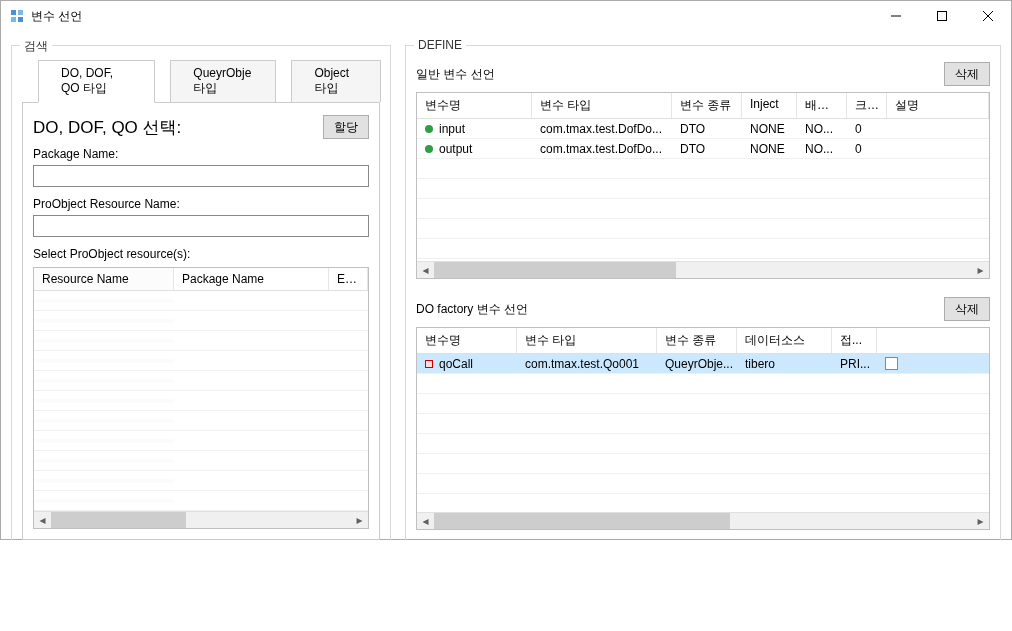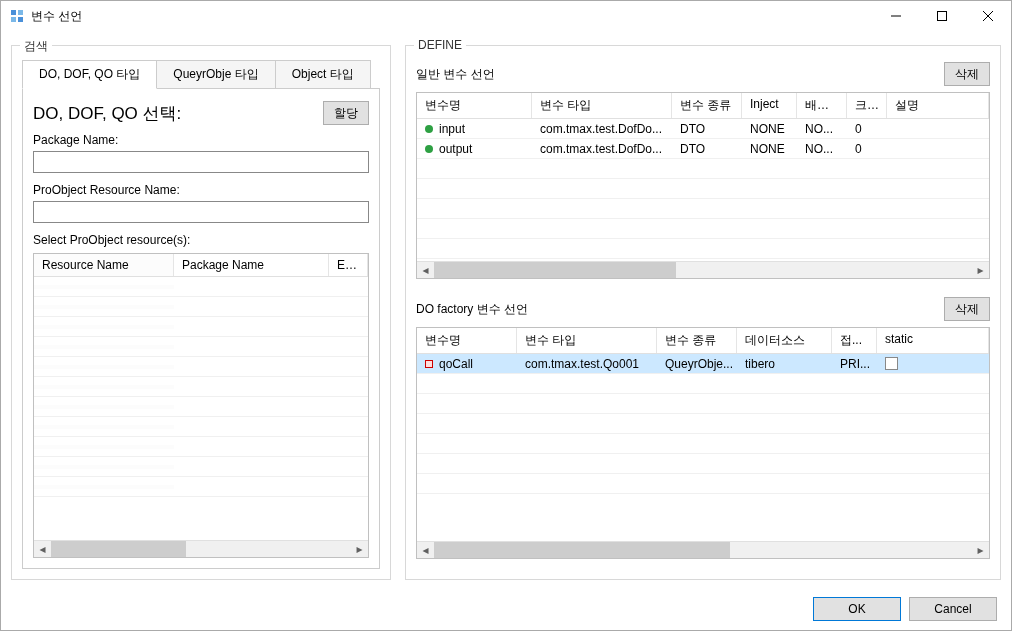--- a/index.html
+++ b/index.html
@@ -1,35 +1,35 @@
 <!DOCTYPE html>
 <html><head>
   <meta charset="utf-8">
   <style>
     * { box-sizing: border-box; margin: 0; padding: 0; }
     body { font-family: "Malgun Gothic", "Segoe UI", sans-serif; font-size: 12px; background: #fff; color: #000; }
     
-    .window { width: 1012px; height: 631px; border: 1px solid #aaa; background: #fff; display: flex; flex-direction: column; }
+    .window { width: 1012px; height: 540px; border: 1px solid #aaa; background: #fff; display: flex; flex-direction: column; }
     
     .titlebar { height: 30px; display: flex; align-items: center; padding: 0 0 0 8px; }
     .titlebar-icon { width: 16px; height: 16px; margin-right: 6px; display: inline-flex; }
     .titlebar-text { flex: 1; font-size: 12px; }
     .titlebar-controls { display: flex; }
     .titlebar-btn { width: 46px; height: 30px; display: flex; align-items: center; justify-content: center; cursor: pointer; }
     
     .content { flex: 1; display: flex; padding: 8px 10px; gap: 14px; }
     
     .panel-left { width: 380px; display: flex; flex-direction: column; }
     .panel-right { flex: 1; display: flex; flex-direction: column; }
     
     .group { border: 1px solid #d8d8d8; padding: 8px 10px 10px; position: relative; margin-top: 6px; flex: 1; display: flex; flex-direction: column; }
     .group-title { position: absolute; top: -8px; left: 8px; background: #fff; padding: 0 4px; font-size: 12px; color: #333; }
     
     .tabs { display: flex; border-bottom: 1px solid #ccc; margin-top: 6px; }
-    .tab { padding: 5px 16px; border: 1px solid #ccc; border-bottom: none; margin-right: -1px; background: #f5f5f5; cursor: pointer; font-size: 12px; position: relative; }
+    .tab { padding: 5px 22px; border: 1px solid #ccc; border-bottom: none; margin-right: -1px; background: #f5f5f5; cursor: pointer; font-size: 12px; position: relative; margin-left: 16px; }
     .tab.active { background: #fff; border-bottom: 1px solid #fff; margin-bottom: -1px; z-index: 1; }
     
     .tab-content { border: 1px solid #ccc; border-top: none; padding: 12px 10px 10px; flex: 1; display: flex; flex-direction: column; }
     
     .form-row { display: flex; align-items: center; margin-bottom: 8px; }
     .form-label { font-size: 12px; margin-bottom: 4px; display: block; }
     .form-label-inline { flex: 1; font-size: 17px; }
     .text-input { width: 100%; height: 22px; border: 1px solid #888; padding: 2px 4px; font-size: 12px; }
     
     .btn { height: 24px; min-width: 40px; padding: 0 10px; border: 1px solid #adadad; background: #e1e1e1; cursor: pointer; font-size: 12px; font-family: inherit; }
@@ -267,21 +267,20 @@
             <span class="section-title">DO factory 변수 선언</span>
             <button class="btn">삭제</button>
           </div>
           <div class="table-container" style="flex:1;">
             <div class="table-header">
               <div class="table-header-cell" style="width:100px;">변수명</div>
               <div class="table-header-cell" style="width:140px;">변수 타입</div>
               <div class="table-header-cell" style="width:80px;">변수 종류</div>
               <div class="table-header-cell" style="width:95px;">데이터소스</div>
               <div class="table-header-cell" style="width:45px;">접...</div>
-              <div class="table-header-cell" style="flex:1;">static</div>
             </div>
             <div class="table-body">
               <div class="table-row selected">
                 <div class="table-cell" style="width:100px;">
                     <span class="square-icon"></span>
                     <span>qoCall</span>
                   </div>
                 <div class="table-cell" style="width:140px;">com.tmax.test.Qo001</div>
                 <div class="table-cell" style="width:80px;">QueyrObje...</div>
                 <div class="table-cell" style="width:95px;">tibero</div>

